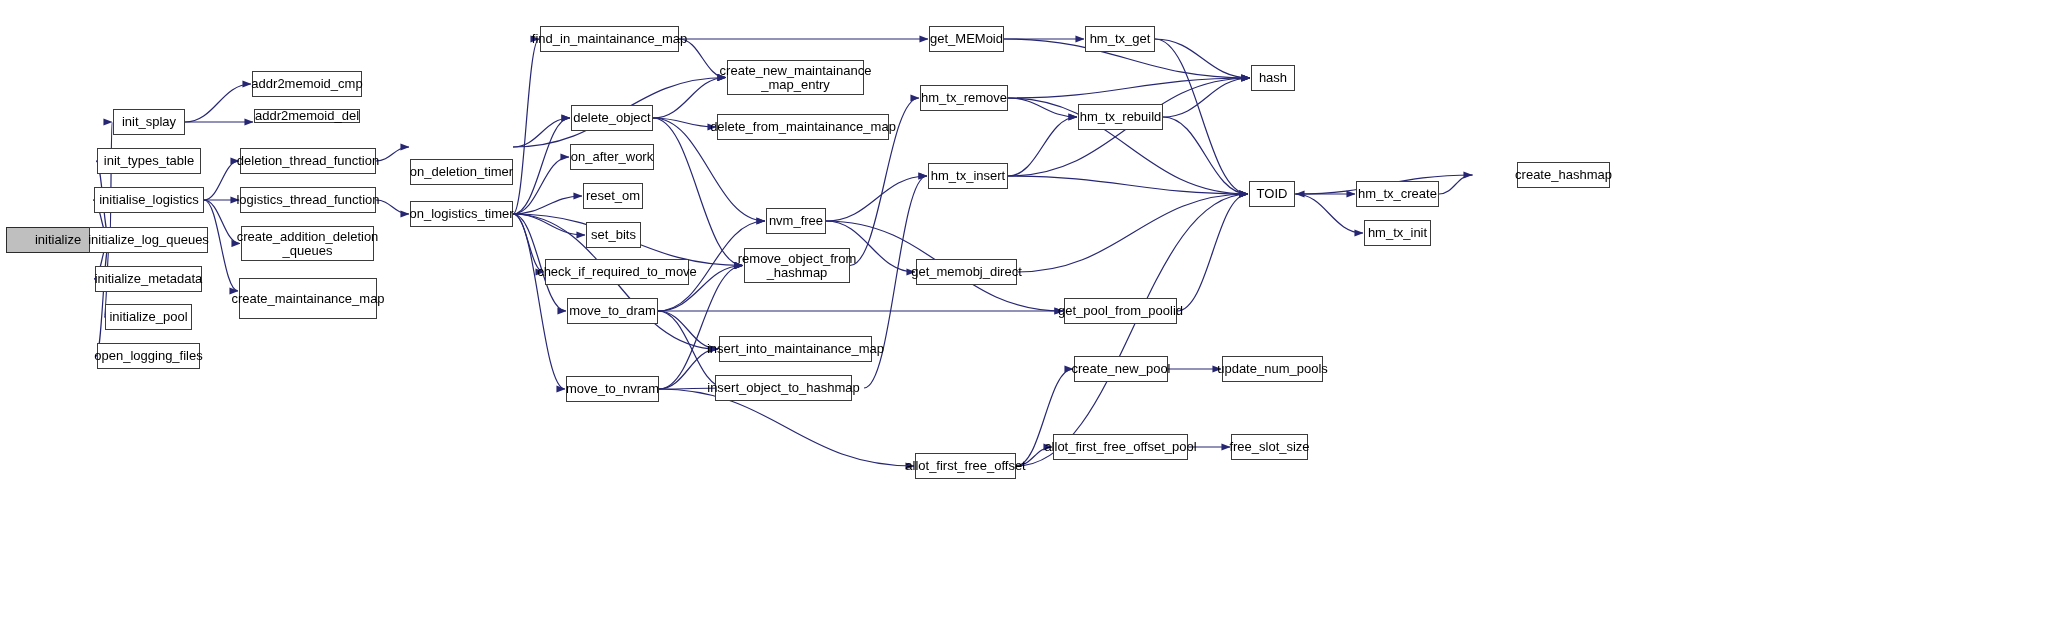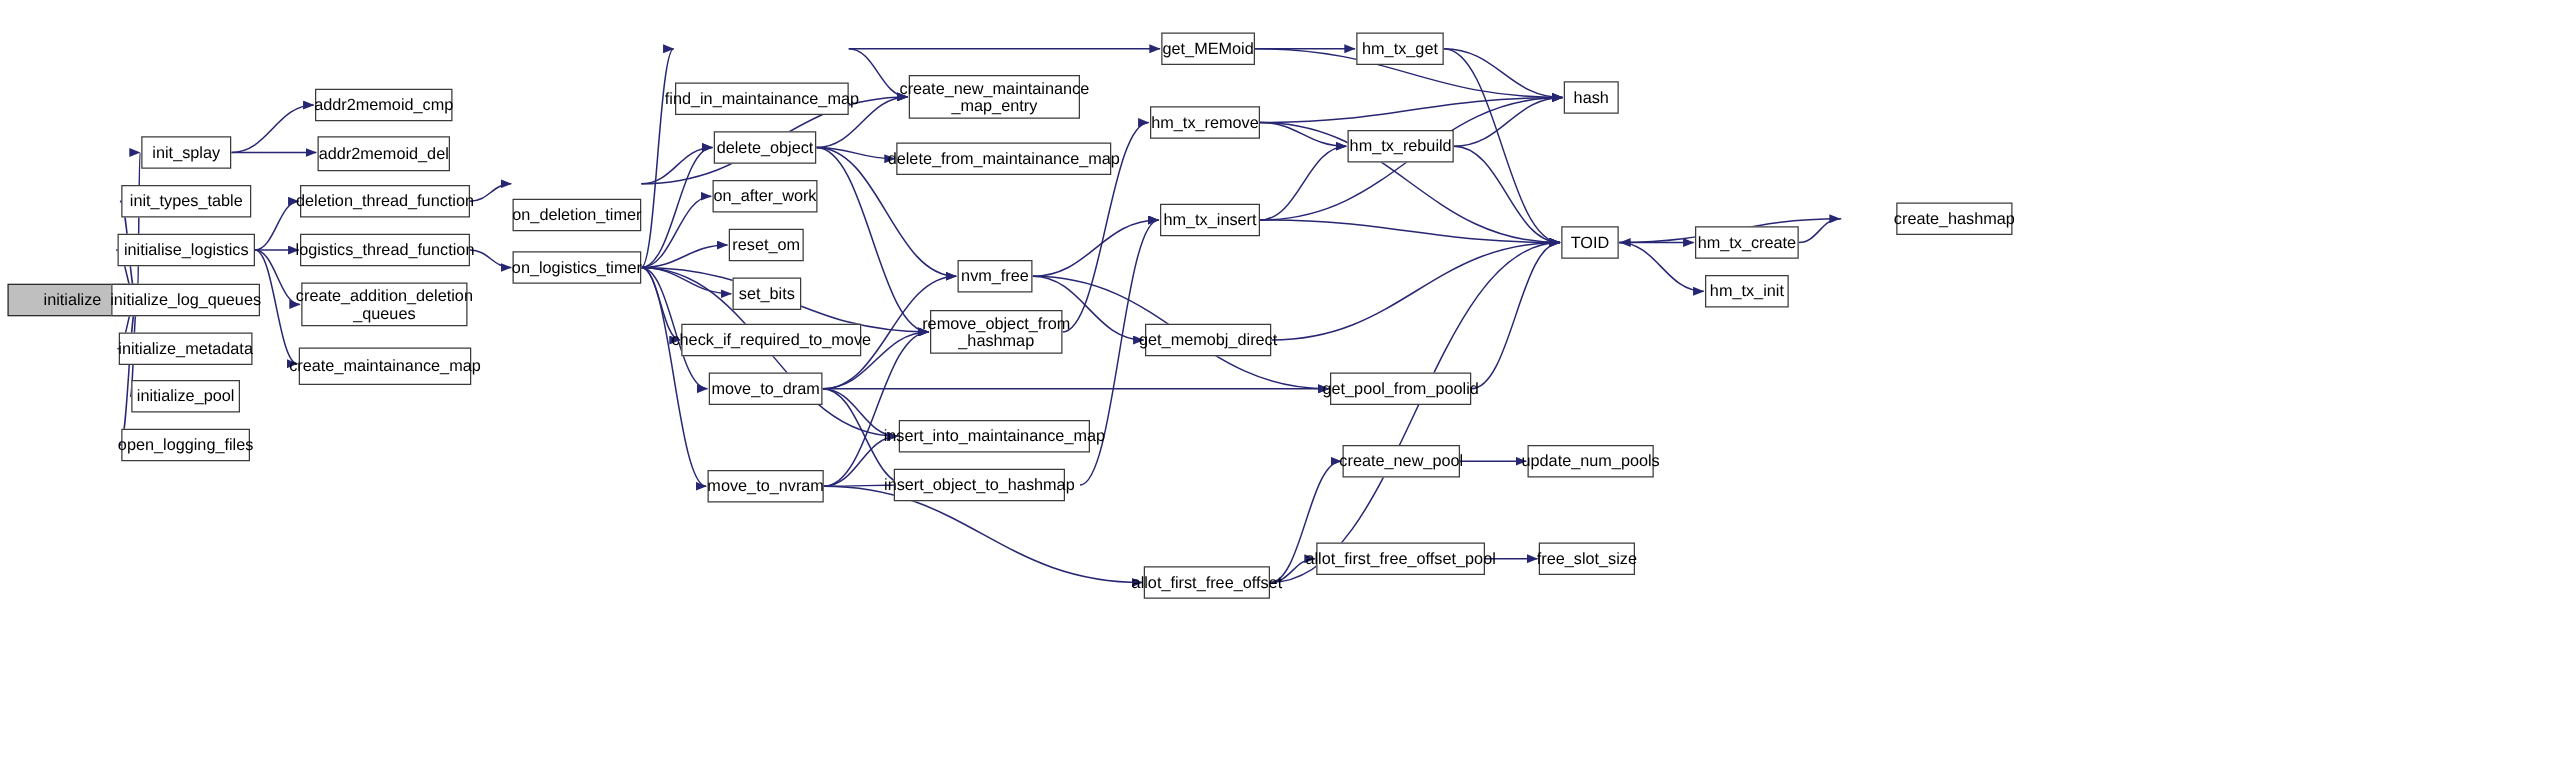--- a/index.html
+++ b/index.html
@@ -128,29 +128,29 @@
   <div id="node-layer">
       <div class="node root" style="left: 6px; top: 227px; width: 104px; height: 26px;">initialize</div>
       <div class="node" style="left: 113px; top: 109px; width: 72px; height: 26px;">init_splay</div>
       <div class="node" style="left: 97px; top: 148px; width: 104px; height: 26px;">init_types_table</div>
       <div class="node" style="left: 94px; top: 187px; width: 110px; height: 26px;">initialise_logistics</div>
       <div class="node" style="left: 89px; top: 227px; width: 119px; height: 26px;">initialize_log_queues</div>
       <div class="node" style="left: 95px; top: 266px; width: 107px; height: 26px;">initialize_metadata</div>
       <div class="node" style="left: 105px; top: 304px; width: 87px; height: 26px;">initialize_pool</div>
       <div class="node" style="left: 97px; top: 343px; width: 103px; height: 26px;">open_logging_files</div>
       <div class="node" style="left: 252px; top: 71px; width: 110px; height: 26px;">addr2memoid_cmp</div>
-      <div class="node" style="left: 254px; top: 109px; width: 106px; height: 28px;">addr2memoid_del</div>
+      <div class="node" style="left: 254px; top: 109px; width: 106px; height: 14px;">addr2memoid_del</div>
       <div class="node" style="left: 240px; top: 148px; width: 136px; height: 26px;">deletion_thread_function</div>
       <div class="node" style="left: 240px; top: 187px; width: 136px; height: 26px;">logistics_thread_function</div>
       <div class="node" style="left: 241px; top: 226px; width: 133px; height: 35px;">create_addition_deletion
 _queues</div>
-      <div class="node" style="left: 239px; top: 278px; width: 138px; height: 30px;">create_maintainance_map</div>
+      <div class="node" style="left: 239px; top: 278px; width: 138px; height: 41px;">create_maintainance_map</div>
       <div class="node" style="left: 410px; top: 134px; width: 103px; height: 26px; margin-top: 25px;">on_deletion_timer</div>
       <div class="node" style="left: 410px; top: 201px; width: 103px; height: 26px;">on_logistics_timer</div>
-      <div class="node" style="left: 540px; top: 26px; width: 139px; height: 26px; margin-top: 40px;">find_in_maintainance_map</div>
+      <div class="node" style="left: 540px; top: 26px; width: 139px; height: 26px;">find_in_maintainance_map</div>
       <div class="node" style="left: 571px; top: 105px; width: 82px; height: 26px;">delete_object</div>
       <div class="node" style="left: 570px; top: 144px; width: 84px; height: 26px;">on_after_work</div>
       <div class="node" style="left: 583px; top: 183px; width: 60px; height: 26px;">reset_om</div>
       <div class="node" style="left: 586px; top: 222px; width: 55px; height: 26px;">set_bits</div>
       <div class="node" style="left: 545px; top: 259px; width: 144px; height: 26px;">check_if_required_to_move</div>
       <div class="node" style="left: 567px; top: 298px; width: 91px; height: 26px;">move_to_dram</div>
       <div class="node" style="left: 566px; top: 376px; width: 93px; height: 26px;">move_to_nvram</div>
       <div class="node" style="left: 727px; top: 60px; width: 137px; height: 35px;">create_new_maintainance
 _map_entry</div>
       <div class="node" style="left: 717px; top: 114px; width: 172px; height: 26px;">delete_from_maintainance_map</div>

